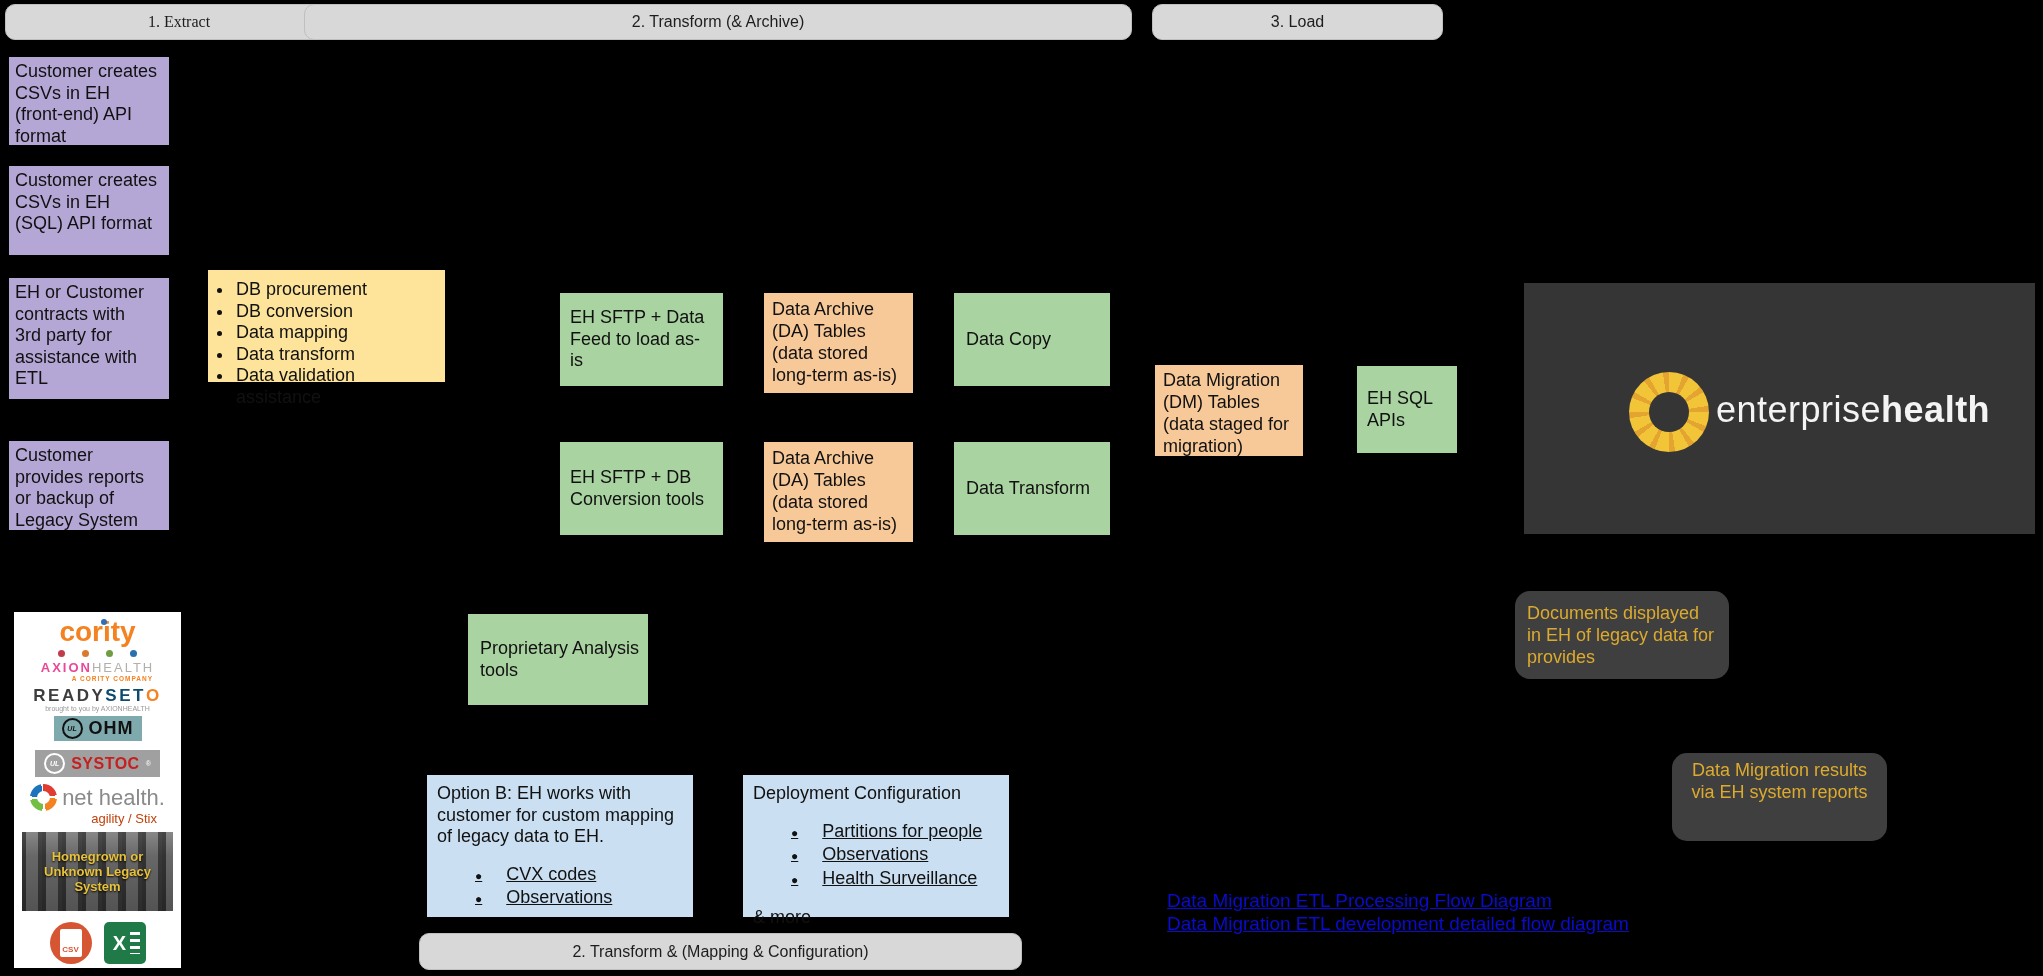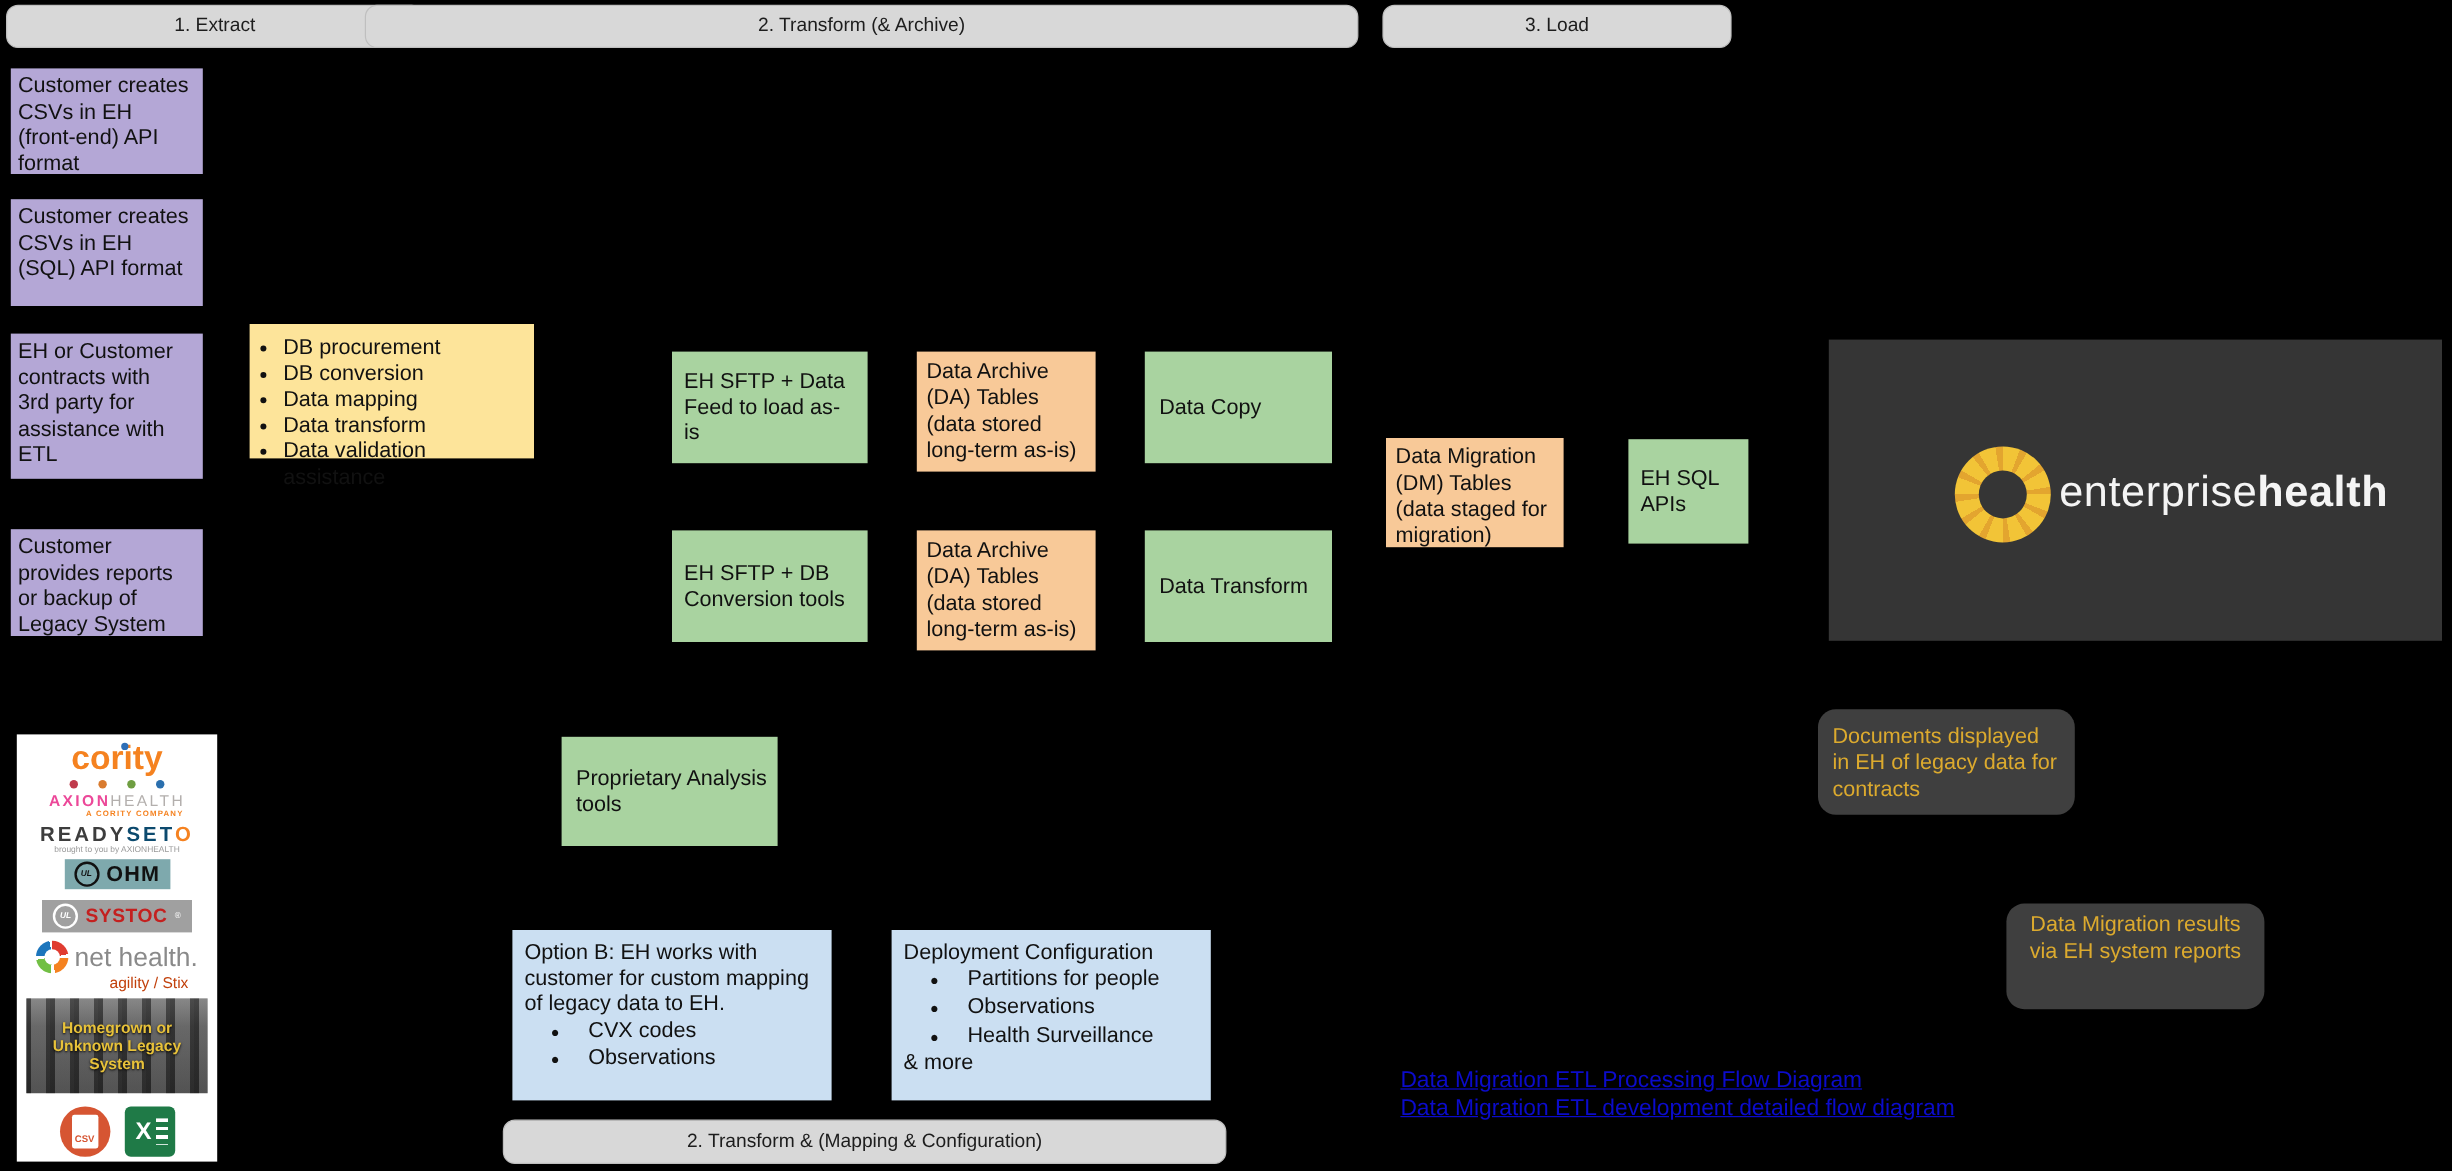--- a/index.html
+++ b/index.html
@@ -17,21 +17,21 @@
   .blue   { background:#cbdff2; }
   .vcenter { display:flex; align-items:center; }
   .phase {
     position:absolute; box-sizing:border-box; background:#d8d8d8; border:1px solid #bfbfbf;
     border-radius:10px; display:flex; align-items:center; justify-content:center;
     font-size:16px; color:#1d1d1d;
   }
   ul.blist { margin:0; padding:0 0 0 26px; list-style:disc; }
   ul.blist li { padding-left:2px; }
   
-  #ph-extract   { left:5px;    top:4px; width:348px; height:36px; }
+  #ph-extract   { left:5px;    top:4px; width:348px; height:36px;font-family:Liberation Serif, serif; }
   #ph-transform { left:304px;  top:4px; width:828px; height:36px; }
   #ph-load      { left:1152px; top:4px; width:291px; height:36px; }
   #ph-bottom    { left:419px;  top:933px; width:603px; height:37px; }
   
   .pcol { left:9px; width:160px; }
   #p1 { top:57px;  height:88px; }
   #p2 { top:166px; height:89px; }
   #p3 { top:278px; height:121px; padding-right:18px; }
   #p4 { top:441px; height:89px; }
   
@@ -60,21 +60,21 @@
   
   .note {
     position:absolute; box-sizing:border-box; background:#3f3f3f; border-radius:15px;
     color:#dcaa2e; font-size:18px; line-height:22px; padding:11px 12px;
   }
   #note-docs    { left:1515px; top:591px; width:214px; height:88px; }
   #note-results { left:1672px; top:753px; width:215px; height:88px; display:flex; justify-content:center; text-align:center; padding:6px 10px; }
   
   #optb   { left:427px; top:775px; width:266px; height:142px; padding:8px 10px; }
   #deploy { left:743px; top:775px; width:266px; height:142px; padding:8px 10px; }
-  ul.wide { margin:0; padding:0; list-style:none; }
+  ul.wide { margin:16px; padding:0; list-style:none;text-decoration:underline; }
   ul.wide li { display:flex; align-items:baseline; }
   ul.wide li::before { content:"\25CF"; font-size:12px; margin:0 24px 0 22px; }
   
   .lnk { position:absolute; left:1167px; color:#0b0bcb; text-decoration:underline; font-size:19px; white-space:nowrap; }
   #lnk1 { top:890px; }
   #lnk2 { top:913px; }
   
   #legacy { position:absolute; left:14px; top:568px; width:167px; height:356px; background:#fff;margin-top:44px; }
   #legacy > div { position:absolute; left:0; width:100%; display:flex; justify-content:center; }
   .cority-wrap { top:4px; }
@@ -161,21 +161,21 @@
   <div class="box green vcenter" id="g-prop">Proprietary Analysis tools</div>
 
   <div class="box orange" id="o-dm">Data Migration (DM) Tables (data staged for migration)</div>
   <div class="box green vcenter" id="g-sql">EH SQL APIs</div>
 
   <div id="brand">
     <div class="sun"></div>
     <div class="brand-text"><span class="bt-light">enterprise</span><span class="bt-bold">health</span></div>
   </div>
 
-  <div class="note" id="note-docs">Documents displayed in EH of legacy data for contracts</div>
+  <div class="note" id="note-docs">Documents displayed in EH of legacy data for provides</div>
   <div class="note" id="note-results">
       <span>Data Migration results via EH system reports</span>
     </div>
 
   <div class="box blue" id="optb">
     <div>Option B: EH works with customer for custom mapping of legacy data to EH.</div>
     <ul class="wide">
       <li>CVX codes</li>
       <li>Observations</li>
     </ul>

